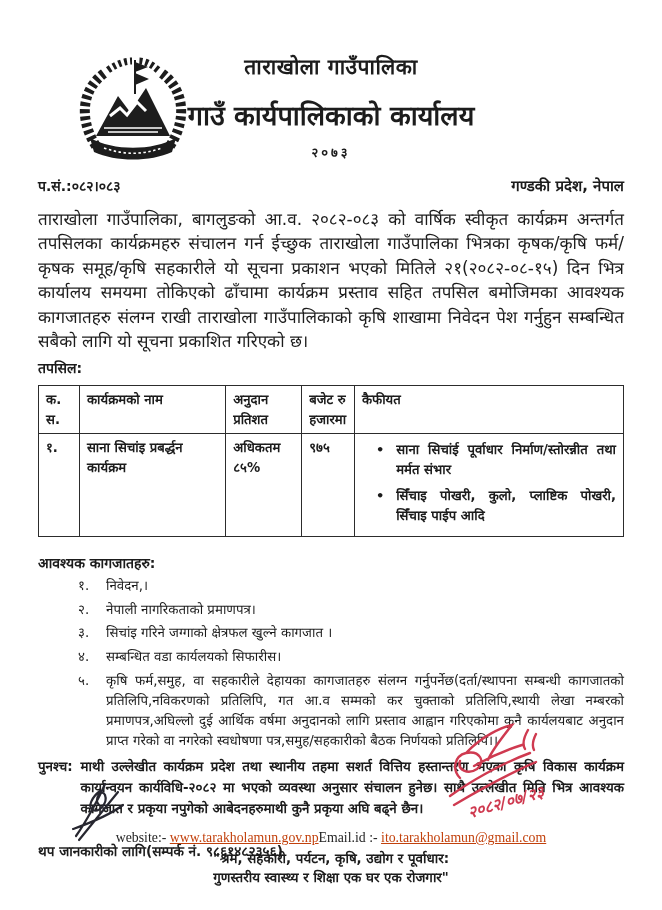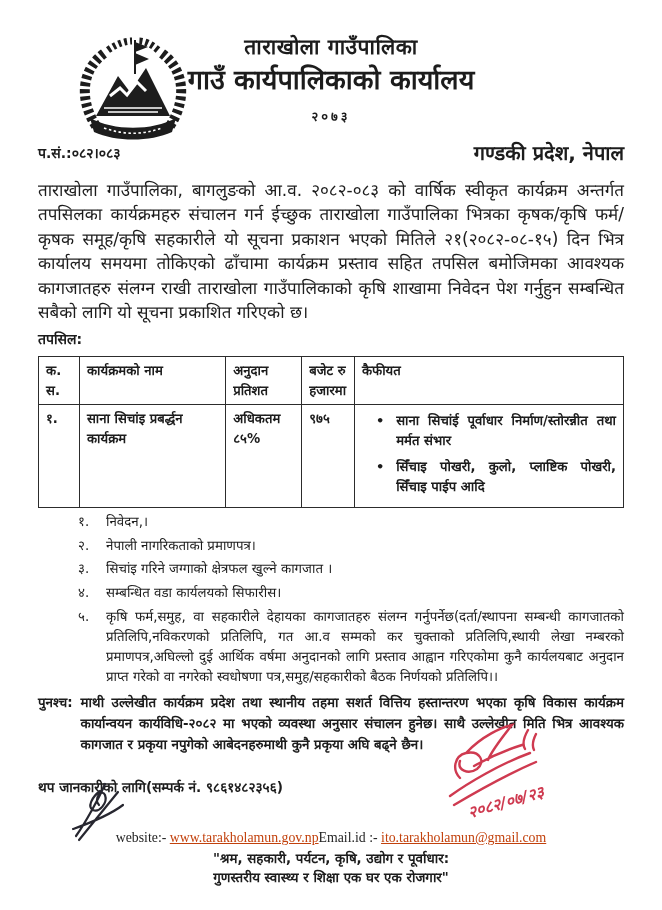--- a/index.html
+++ b/index.html
@@ -6,34 +6,34 @@
   html,body { background:#e8e8e8; }
   .page {
     position:relative;
     width:662px; height:910px;
     margin:0 auto;
     background:#ffffff;
     color:#1c1c1c;
     font-family:"DejaVu Sans", sans-serif;
     overflow:hidden;
   }
-  .content { padding:32px 38px 0 38px; }
+  .content { padding:52px 38px 0 38px; }
 
   
   .letterhead { position:relative; text-align:center; }
   .emblem { position:absolute; left:36px; top:4px; width:118px; height:108px; }
   .lh-municipality { font-size:21px; font-weight:700; letter-spacing:.5px; }
-  .lh-office { font-size:27px; font-weight:700; margin-top:0; }
+  .lh-office { font-size:27px; font-weight:700; margin-top:16px; }
   .lh-address { font-size:19px; font-weight:700; margin-top:6px; }
   .lh-year { font-size:13px; font-weight:600; margin-top:10px; letter-spacing:3px; }
 
   
   .refrow { display:flex; justify-content:space-between; align-items:center; margin-top:14px; }
   .ref-no { font-size:14px; font-weight:600; }
-  .province { font-size:20px; font-weight:700; }
+  .province { font-size:15px; font-weight:700; }
 
   
   .subject { text-align:center; margin-top:6px; }
   .subject-line1 { font-size:13.8px; font-weight:700; line-height:1.5; }
   .subject-line2 { font-size:14.5px; font-weight:700; margin-top:2px; }
   .subject-pub { font-size:13.2px; font-weight:600; margin-top:2px; }
 
   
   .body-para { margin-top:12px; font-size:17px; font-weight:500; line-height:1.44; text-align:justify; }
   .tapasil { margin-top:4px; font-size:14px; font-weight:700; }
@@ -146,20 +146,21 @@
             </div>
             <div class="bullet-row">
               <span class="marker"></span>
               <span class="btext">सिँचाइ पोखरी, कुलो, प्लाष्टिक पोखरी, सिँचाइ पाईप आदि</span>
             </div>
           </td>
         </tr>
       </tbody>
     </table>
 
+    <div class="docs-heading">आवश्यक कागजातहरु:</div>
 
     <div class="doc-item">
       <span class="num">१.</span>
       <span class="text">निवेदन,।</span>
     </div>
     <div class="doc-item">
       <span class="num">२.</span>
       <span class="text">नेपाली नागरिकताको प्रमाणपत्र।</span>
     </div>
     <div class="doc-item">

